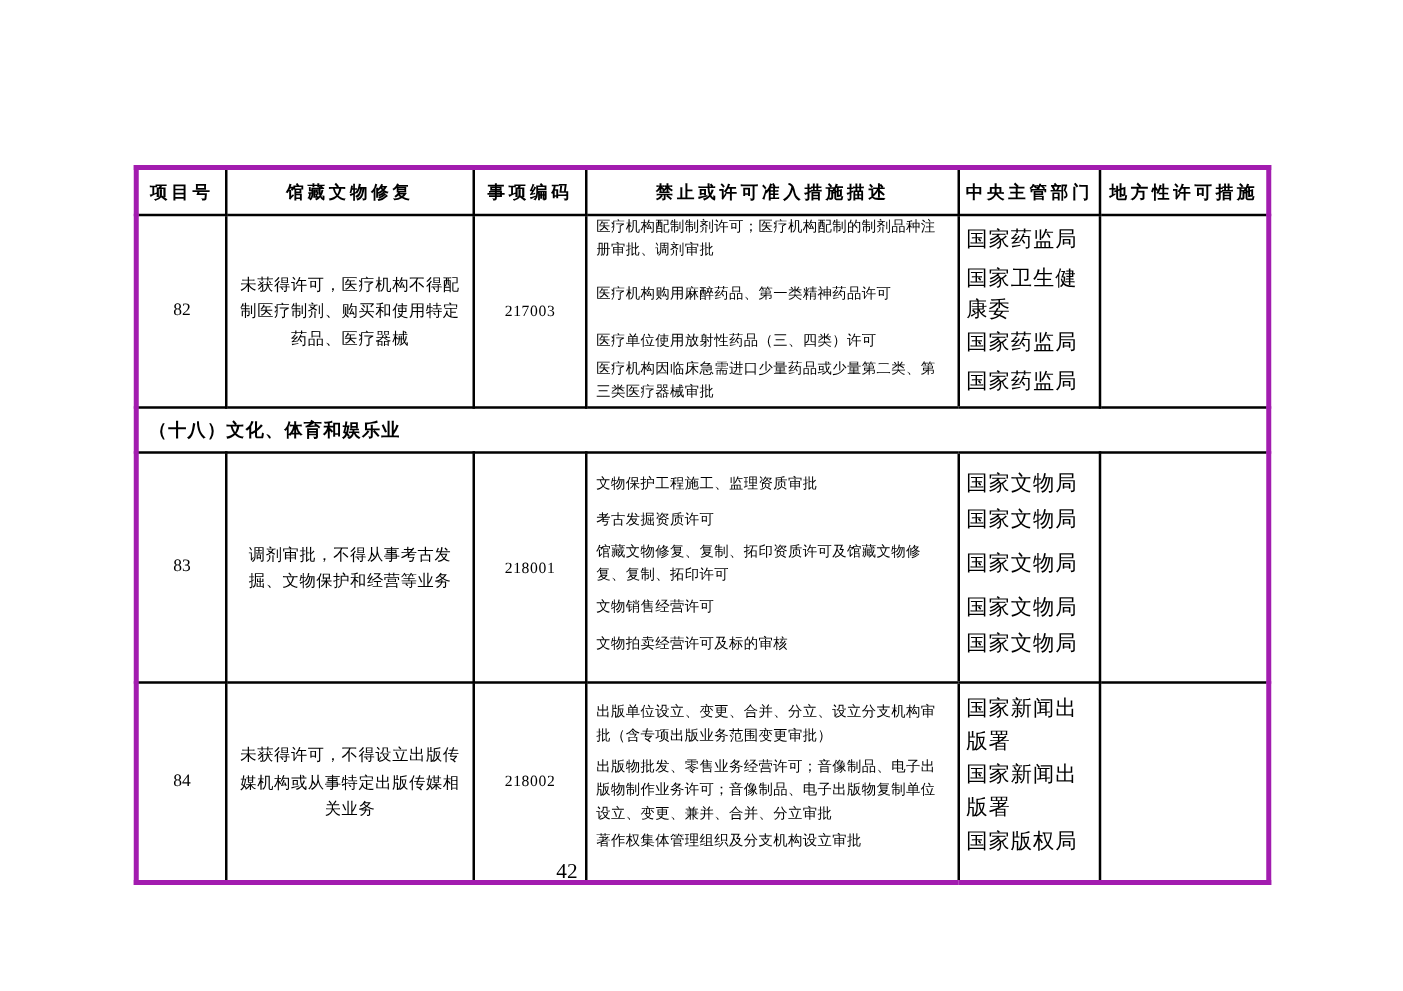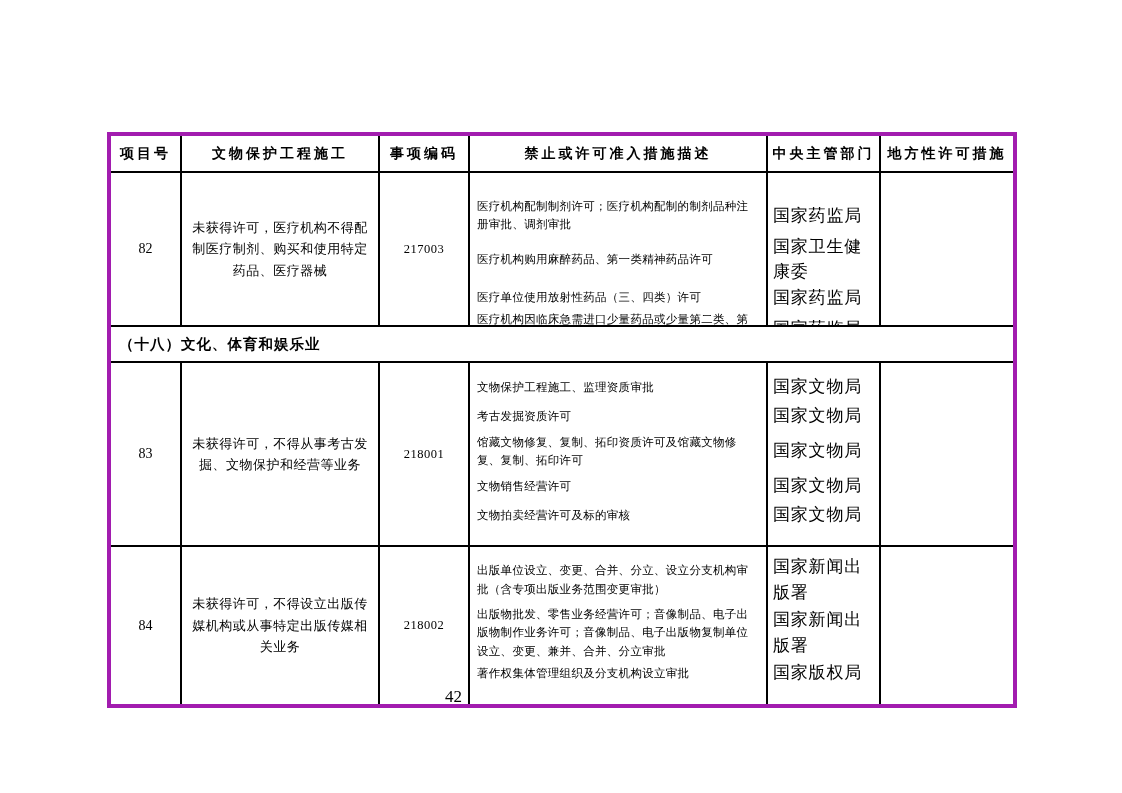--- a/index.html
+++ b/index.html
@@ -81,21 +81,21 @@
     width: 2px;
     background: #000;
   }
   .pairs {
     display: flex;
     flex-direction: column;
     justify-content: space-between;
     box-sizing: border-box;
     width: 100%;
   }
-  .row-82 .pairs { height: 150px; padding: 24px 0; }
+  .row-82 .pairs { height: 150px; padding: 0 0; }
   .row-83 .pairs { height: 176px; padding: 11px 0; }
   .row-84 .pairs { height: 124px; padding: 7px 0; }
   .pair {
     display: flex;
     align-items: center;
   }
   .desc {
     box-sizing: border-box;
     width: 296px;
     padding: 0 6px 0 7px;
@@ -134,21 +134,21 @@
       <col style="width:72px">
       <col style="width:198px">
       <col style="width:90px">
       <col style="width:298px">
       <col style="width:113px">
       <col style="width:135px">
     </colgroup>
     <thead>
       <tr class="header-row">
         <th class="hdr">项目号</th>
-        <th class="hdr">文物保护工程施工</th>
+        <th class="hdr">馆藏文物修复</th>
         <th class="hdr">事项编码</th>
         <th class="hdr">禁止或许可准入措施描述</th>
         <th class="hdr">中央主管部门</th>
         <th class="hdr">地方性许可措施</th>
       </tr>
     </thead>
     <tbody>
 
       <tr class="row-82">
         <td class="cell-num">82</td>
@@ -177,21 +177,21 @@
         </td>
         <td class="cell-local"></td>
       </tr>
 
       <tr class="section-row">
         <td colspan="6">（十八）文化、体育和娱乐业</td>
       </tr>
 
       <tr class="row-83">
         <td class="cell-num">83</td>
-        <td class="cell-item">未获得许可，不得从事考古发掘、文物保护和经营等业务</td>
+        <td class="cell-item">调剂审批，不得从事考古发掘、文物保护和经营等业务</td>
         <td class="cell-code">218001</td>
         <td class="cell-measures" colspan="2">
           <div class="vline"></div>
           <div class="pairs">
             <div class="pair">
               <div class="desc">文物保护工程施工、监理资质审批</div>
               <div class="dept">国家文物局</div>
             </div>
             <div class="pair">
               <div class="desc">考古发掘资质许可</div>

